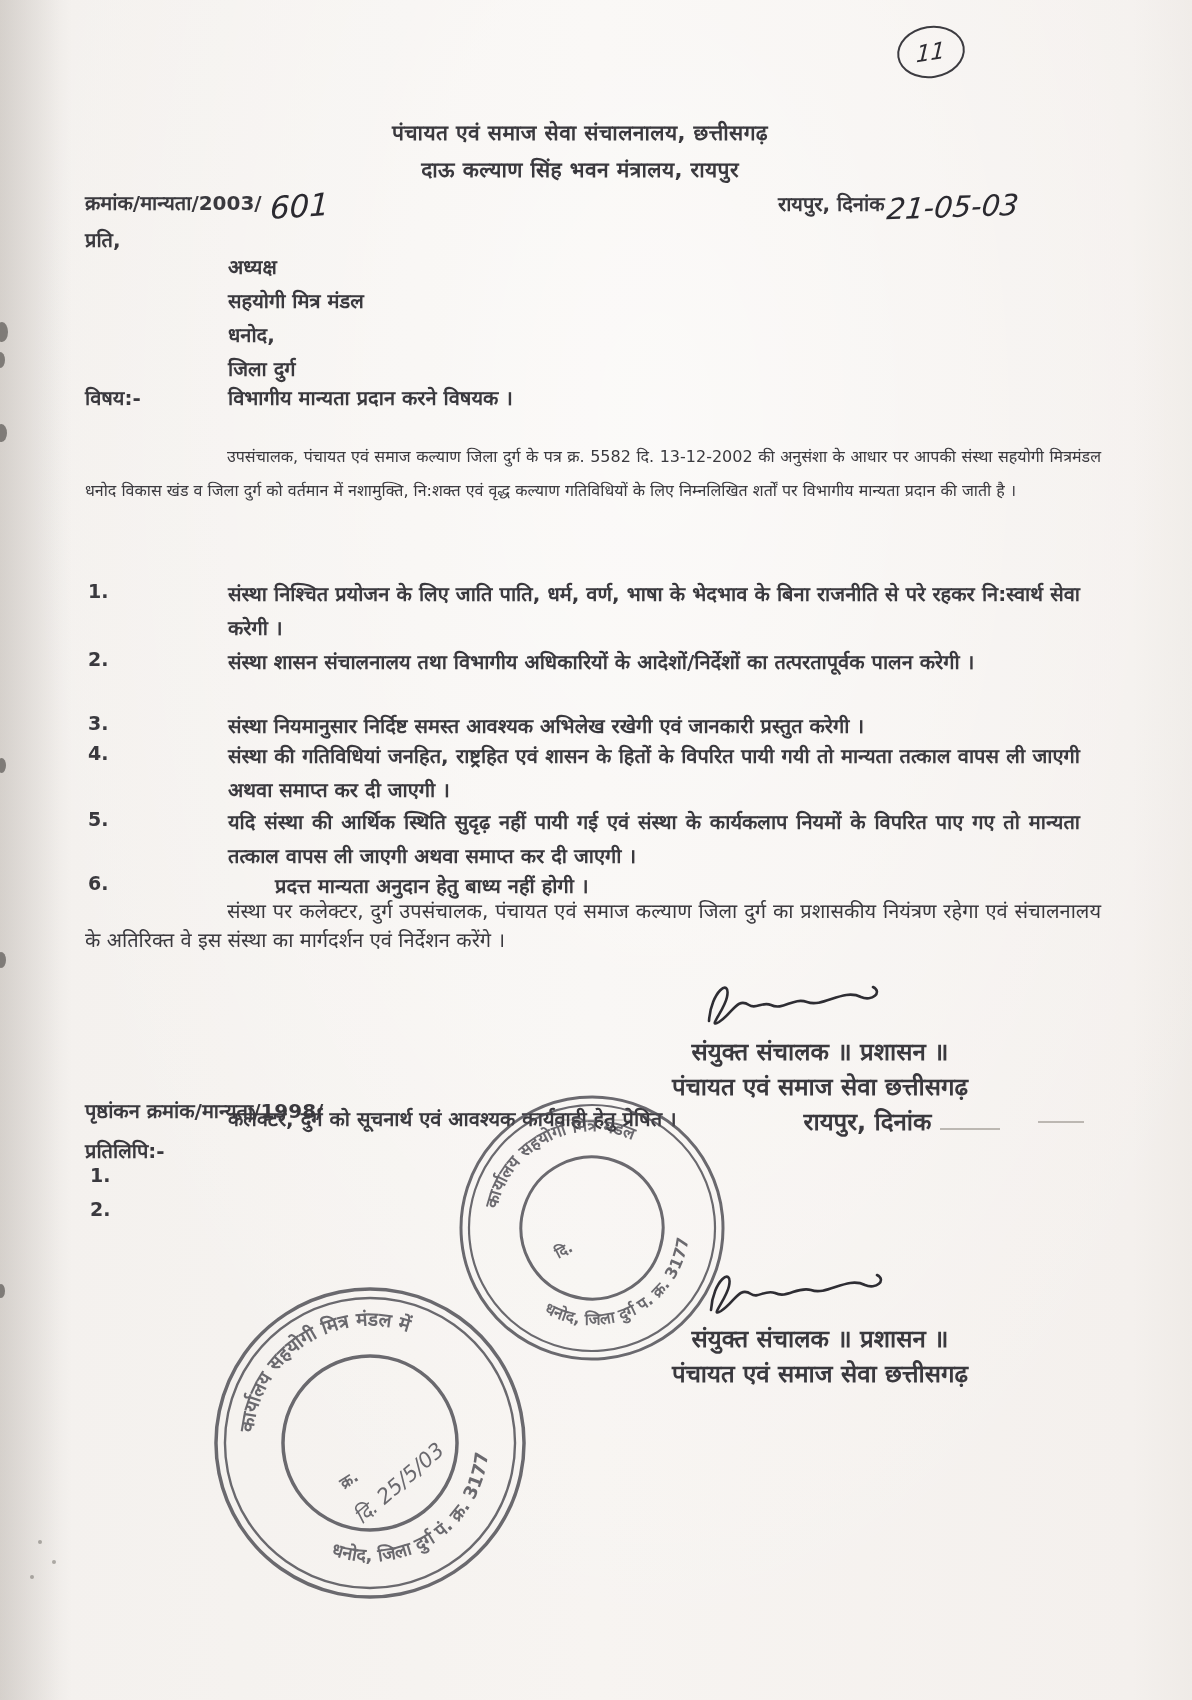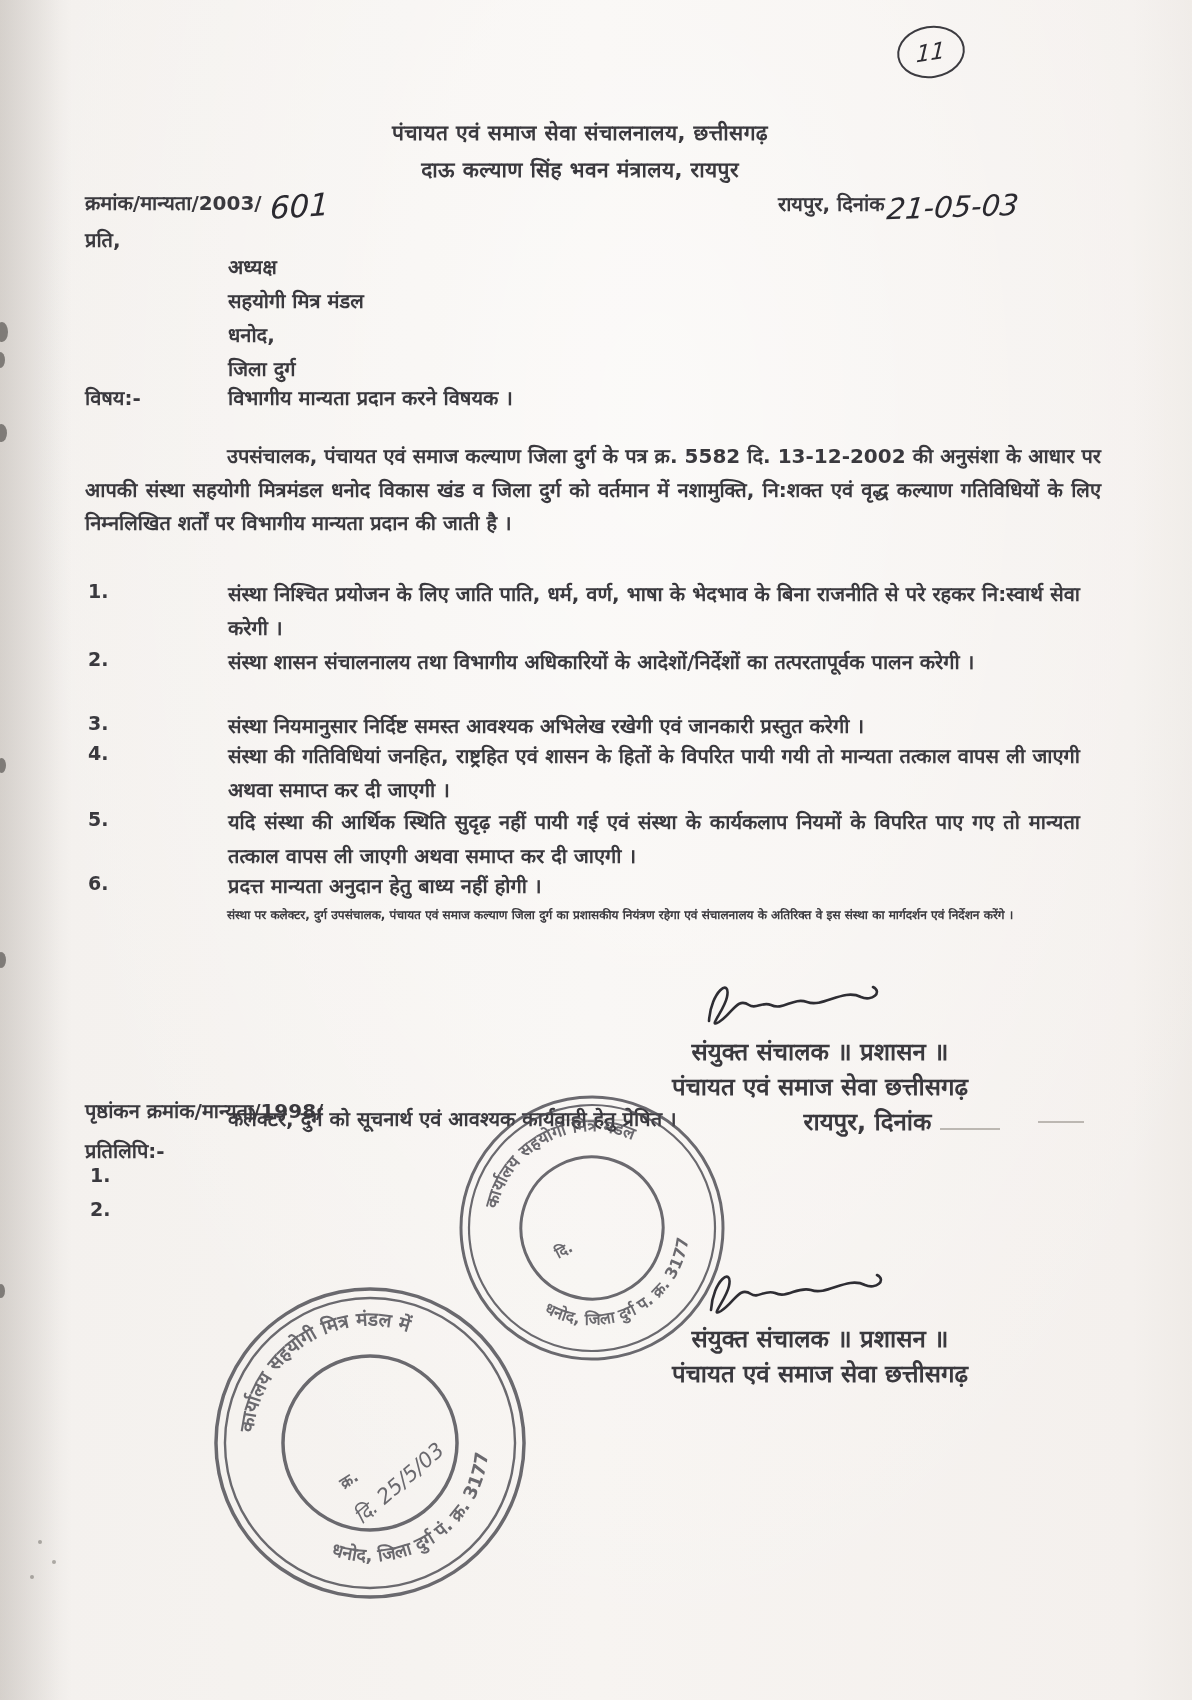--- a/index.html
+++ b/index.html
@@ -31,27 +31,27 @@
   .ref-right{position:absolute;top:190px;left:778px;font-size:20px;font-weight:bold;}
   .hand{font-style:italic;font-weight:normal;color:#2b2a30;}
   .hand-num{display:inline-block;font-size:31px;transform:rotate(-4deg) skewX(-6deg);vertical-align:-7px;margin-left:8px;}
   .hand-date{display:inline-block;font-size:29px;transform:rotate(-2deg) skewX(-8deg);vertical-align:-6px;margin-left:2px;}
 
   .salutation{position:absolute;top:226px;left:85px;font-size:20px;font-weight:bold;}
   .addr{position:absolute;top:250px;left:228px;font-size:20px;font-weight:bold;line-height:34px;}
   .subj-label{position:absolute;top:384px;left:85px;font-size:20px;font-weight:bold;}
   .subj-text{position:absolute;top:384px;left:228px;font-size:20px;font-weight:bold;}
 
-  .body-para{position:absolute;top:440px;left:85px;width:1016px;font-size:20px;font-weight:bold;
+  .body-para{position:absolute;top:440px;left:85px;width:1016px;font-size:16px;font-weight:normal;
     line-height:33.5px;text-align:justify;text-indent:142px;}
   .cond-num{position:absolute;left:88px;font-size:19px;font-weight:bold;}
   .cond-text{position:absolute;left:228px;width:852px;font-size:20px;font-weight:bold;
     line-height:33.5px;text-align:justify;}
-  .closing{position:absolute;top:897px;left:85px;width:1016px;font-size:12px;font-weight:bold;
-    line-height:37px;text-align:justify;text-indent:142px;}
+  .closing{position:absolute;top:897px;left:85px;width:1016px;font-size:20px;font-weight:normal;
+    line-height:29px;text-align:justify;text-indent:142px;}
 
   .sig-block{position:absolute;width:390px;text-align:center;font-size:24px;font-weight:bold;line-height:35px;}
   .sig-top{top:975px;left:625px;}
   .sig-bot{top:1262px;left:625px;}
   .sig-svg{display:block;margin:0 0 2px 70px;}
   .sig-place{padding-left:95px;}
 
   .endorse{position:absolute;top:1097px;left:85px;font-size:20px;font-weight:bold;}
   .copy-label{position:absolute;top:1137px;left:85px;font-size:20px;font-weight:bold;}
   .copy-num{position:absolute;left:90px;font-size:19px;font-weight:bold;}
@@ -119,21 +119,21 @@
   <div class="cond-num" style="top:712px;">3.</div>
   <div class="cond-text" style="top:710px;">संस्था नियमानुसार निर्दिष्ट समस्त आवश्यक अभिलेख रखेगी एवं जानकारी प्रस्तुत करेगी ।</div>
 
   <div class="cond-num" style="top:742px;">4.</div>
   <div class="cond-text" style="top:740px;">संस्था की गतिविधियां जनहित, राष्ट्रहित एवं शासन के हितों के विपरित पायी गयी तो मान्यता तत्काल वापस ली जाएगी अथवा समाप्त कर दी जाएगी ।</div>
 
   <div class="cond-num" style="top:808px;">5.</div>
   <div class="cond-text" style="top:806px;">यदि संस्था की आर्थिक स्थिति सुदृढ़ नहीं पायी गई एवं संस्था के कार्यकलाप नियमों के विपरित पाए गए तो मान्यता तत्काल वापस ली जाएगी अथवा समाप्त कर दी जाएगी ।</div>
 
   <div class="cond-num" style="top:872px;">6.</div>
-  <div class="cond-text" style="top:870px;">प्रदत्त मान्यता अनुदान हेतु बाध्य नहीं होगी ।</div>
+  <div class="cond-text" style="top:870px;margin-left:47px;">प्रदत्त मान्यता अनुदान हेतु बाध्य नहीं होगी ।</div>
 
   <div class="closing">संस्था पर कलेक्टर, दुर्ग उपसंचालक, पंचायत एवं समाज कल्याण जिला दुर्ग का प्रशासकीय नियंत्रण रहेगा एवं संचालनालय के अतिरिक्त वे इस संस्था का मार्गदर्शन एवं निर्देशन करेंगे ।</div>
 
   <div class="sig-block sig-top">
     <svg class="sig-svg" width="210" height="58" viewBox="0 0 210 58">
       <path d="M14,46 C16,16 36,2 32,22 C29,36 12,54 24,47 C38,38 42,22 54,30 C61,35 67,26 76,30 C88,36 98,22 112,27 C128,33 148,13 166,22 C177,27 188,17 178,12" fill="none" stroke="#2e2d33" stroke-width="2.6" stroke-linecap="round"></path>
     </svg>
     <div>संयुक्त संचालक ॥ प्रशासन ॥</div>
     <div>पंचायत एवं समाज सेवा छत्तीसगढ़</div>
     <div class="sig-place">रायपुर, दिनांक</div>

